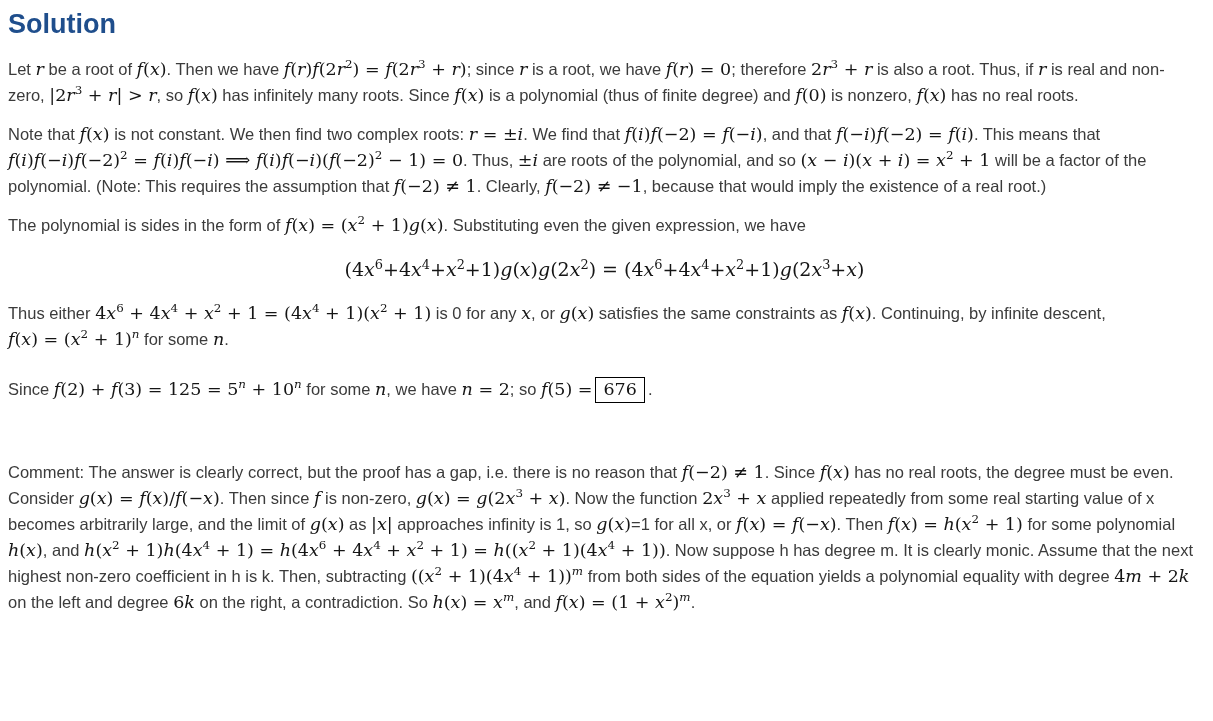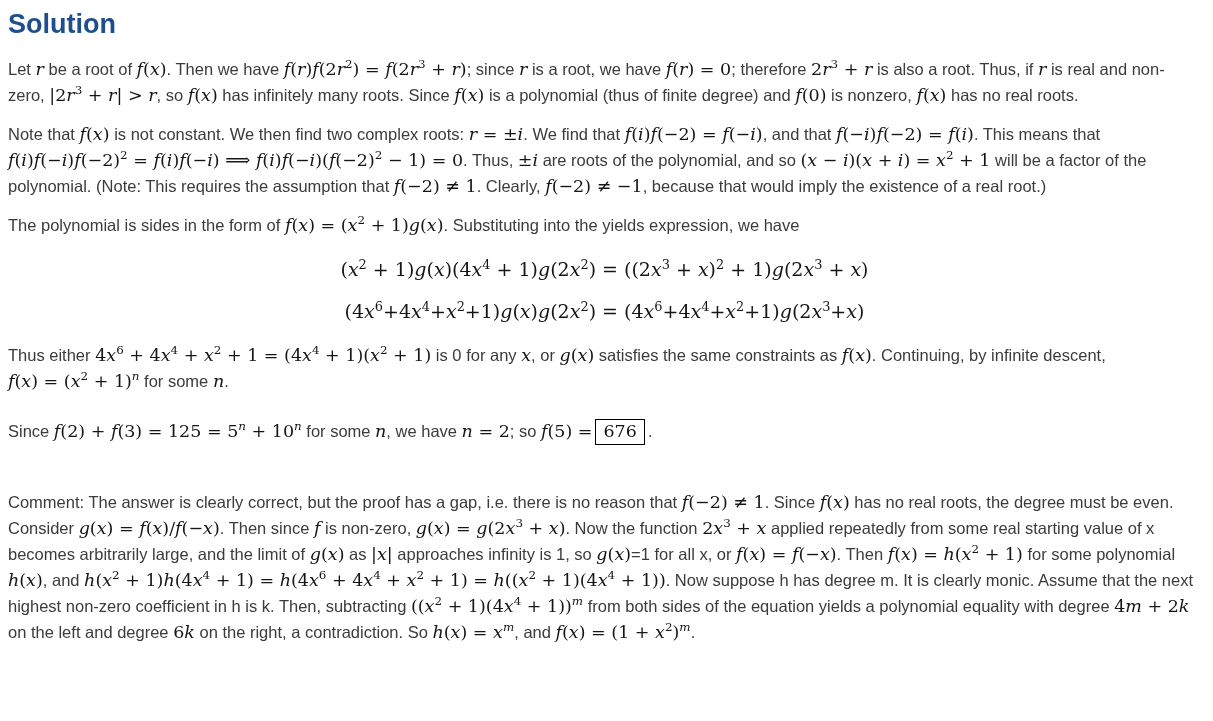--- a/index.html
+++ b/index.html
@@ -12,21 +12,21 @@
   h1.page-title{
     font-family:"Liberation Sans",sans-serif;
     font-size:27px;font-weight:700;
     color:var(--title-color,#1f4e8c);
     margin:4px 0 16px 0;letter-spacing:0;
   }
   .para{
     font-size:16.5px;line-height:26px;
     margin:13px 0;
   }
-  .gap-before{margin-top:32px;}
+  .gap-before{margin-top:44px;}
   .math{
     font-family:"DejaVu Serif","DejaVu Sans",serif;
     font-size:17.5px;color:#151515;white-space:nowrap;
   }
   .math i{font-style:italic;}
   .math sup{font-size:0.68em;line-height:0;}
   .equation{
     text-align:center;margin:20px 0;
   }
   .equation .math{font-size:19px;}
@@ -39,20 +39,19 @@
   .txt{}
 </style>
 </head>
 <body style="color: rgb(59, 59, 59); background: rgb(255, 255, 255);">
 
 <div class="wrap">
   <h1 class="page-title">Solution</h1>
   <div>
       <p class="para"><span class="txt">Let </span><span class="math"><i>r</i></span><span class="txt"> be a root of </span><span class="math"><i>f</i>(<i>x</i>)</span><span class="txt">. Then we have </span><span class="math"><i>f</i>(<i>r</i>)<i>f</i>(2<i>r</i><sup>2</sup>) = <i>f</i>(2<i>r</i><sup>3</sup> + <i>r</i>)</span><span class="txt">; since </span><span class="math"><i>r</i></span><span class="txt"> is a root, we have </span><span class="math"><i>f</i>(<i>r</i>) = 0</span><span class="txt">; therefore </span><span class="math">2<i>r</i><sup>3</sup> + <i>r</i></span><span class="txt"> is also a root. Thus, if </span><span class="math"><i>r</i></span><span class="txt"> is real and non-zero, </span><span class="math">|2<i>r</i><sup>3</sup> + <i>r</i>| &gt; <i>r</i></span><span class="txt">, so </span><span class="math"><i>f</i>(<i>x</i>)</span><span class="txt"> has infinitely many roots. Since </span><span class="math"><i>f</i>(<i>x</i>)</span><span class="txt"> is a polynomial (thus of finite degree) and </span><span class="math"><i>f</i>(0)</span><span class="txt"> is nonzero, </span><span class="math"><i>f</i>(<i>x</i>)</span><span class="txt"> has no real roots.</span></p>
       <p class="para"><span class="txt">Note that </span><span class="math"><i>f</i>(<i>x</i>)</span><span class="txt"> is not constant. We then find two complex roots: </span><span class="math"><i>r</i> = ±<i>i</i></span><span class="txt">. We find that </span><span class="math"><i>f</i>(<i>i</i>)<i>f</i>(−2) = <i>f</i>(−<i>i</i>)</span><span class="txt">, and that </span><span class="math"><i>f</i>(−<i>i</i>)<i>f</i>(−2) = <i>f</i>(<i>i</i>)</span><span class="txt">. This means that </span><span class="math"><i>f</i>(<i>i</i>)<i>f</i>(−<i>i</i>)<i>f</i>(−2)<sup>2</sup> = <i>f</i>(<i>i</i>)<i>f</i>(−<i>i</i>) ⟹ <i>f</i>(<i>i</i>)<i>f</i>(−<i>i</i>)(<i>f</i>(−2)<sup>2</sup> − 1) = 0</span><span class="txt">. Thus, </span><span class="math">±<i>i</i></span><span class="txt"> are roots of the polynomial, and so </span><span class="math">(<i>x</i> − <i>i</i>)(<i>x</i> + <i>i</i>) = <i>x</i><sup>2</sup> + 1</span><span class="txt"> will be a factor of the polynomial. (Note: This requires the assumption that </span><span class="math"><i>f</i>(−2) ≠ 1</span><span class="txt">. Clearly, </span><span class="math"><i>f</i>(−2) ≠ −1</span><span class="txt">, because that would imply the existence of a real root.)</span></p>
-      <p class="para"><span class="txt">The polynomial is sides in the form of </span><span class="math"><i>f</i>(<i>x</i>) = (<i>x</i><sup>2</sup> + 1)<i>g</i>(<i>x</i>)</span><span class="txt">. Substituting into the yields expression, we have</span></p>
-      <div class="equation"><span class="math">(<i>x</i><sup>2</sup> + 1)<i>g</i>(<i>x</i>)(4<i>x</i><sup>4</sup> + 1)<i>g</i>(2<i>x</i><sup>2</sup>) = ((2<i>x</i><sup>3</sup> + <i>x</i>)<sup>2</sup> + 1)<i>g</i>(2<i>x</i><sup>3</sup> + <i>x</i>)</span></div>
+      <p class="para"><span class="txt">The polynomial is sides in the form of </span><span class="math"><i>f</i>(<i>x</i>) = (<i>x</i><sup>2</sup> + 1)<i>g</i>(<i>x</i>)</span><span class="txt">. Substituting even the given expression, we have</span></p>
       <div class="equation"><span class="math">(4<i>x</i><sup>6</sup>+4<i>x</i><sup>4</sup>+<i>x</i><sup>2</sup>+1)<i>g</i>(<i>x</i>)<i>g</i>(2<i>x</i><sup>2</sup>) = (4<i>x</i><sup>6</sup>+4<i>x</i><sup>4</sup>+<i>x</i><sup>2</sup>+1)<i>g</i>(2<i>x</i><sup>3</sup>+<i>x</i>)</span></div>
       <p class="para"><span class="txt">Thus either </span><span class="math">4<i>x</i><sup>6</sup> + 4<i>x</i><sup>4</sup> + <i>x</i><sup>2</sup> + 1 = (4<i>x</i><sup>4</sup> + 1)(<i>x</i><sup>2</sup> + 1)</span><span class="txt"> is 0 for any </span><span class="math"><i>x</i></span><span class="txt">, or </span><span class="math"><i>g</i>(<i>x</i>)</span><span class="txt"> satisfies the same constraints as </span><span class="math"><i>f</i>(<i>x</i>)</span><span class="txt">. Continuing, by infinite descent, </span><span class="math"><i>f</i>(<i>x</i>) = (<i>x</i><sup>2</sup> + 1)<sup><i>n</i></sup></span><span class="txt"> for some </span><span class="math"><i>n</i></span><span class="txt">.</span></p>
       <p class="para"><span class="txt">Since </span><span class="math"><i>f</i>(2) + <i>f</i>(3) = 125 = 5<sup><i>n</i></sup> + 10<sup><i>n</i></sup></span><span class="txt"> for some </span><span class="math"><i>n</i></span><span class="txt">, we have </span><span class="math"><i>n</i> = 2</span><span class="txt">; so </span><span class="math"><i>f</i>(5) =</span><span class="math boxed">676</span><span class="txt">.</span></p>
       <p class="para gap-before"><span class="txt">Comment: The answer is clearly correct, but the proof has a gap, i.e. there is no reason that </span><span class="math"><i>f</i>(−2) ≠ 1</span><span class="txt">. Since </span><span class="math"><i>f</i>(<i>x</i>)</span><span class="txt"> has no real roots, the degree must be even. Consider </span><span class="math"><i>g</i>(<i>x</i>) = <i>f</i>(<i>x</i>)/<i>f</i>(−<i>x</i>)</span><span class="txt">. Then since </span><span class="math"><i>f</i></span><span class="txt"> is non-zero, </span><span class="math"><i>g</i>(<i>x</i>) = <i>g</i>(2<i>x</i><sup>3</sup> + <i>x</i>)</span><span class="txt">. Now the function </span><span class="math">2<i>x</i><sup>3</sup> + <i>x</i></span><span class="txt"> applied repeatedly from some real starting value of x becomes arbitrarily large, and the limit of </span><span class="math"><i>g</i>(<i>x</i>)</span><span class="txt"> as </span><span class="math">|<i>x</i>|</span><span class="txt"> approaches infinity is 1, so </span><span class="math"><i>g</i>(<i>x</i>)</span><span class="txt">=1 for all x, or </span><span class="math"><i>f</i>(<i>x</i>) = <i>f</i>(−<i>x</i>)</span><span class="txt">. Then </span><span class="math"><i>f</i>(<i>x</i>) = <i>h</i>(<i>x</i><sup>2</sup> + 1)</span><span class="txt"> for some polynomial </span><span class="math"><i>h</i>(<i>x</i>)</span><span class="txt">, and </span><span class="math"><i>h</i>(<i>x</i><sup>2</sup> + 1)<i>h</i>(4<i>x</i><sup>4</sup> + 1) = <i>h</i>(4<i>x</i><sup>6</sup> + 4<i>x</i><sup>4</sup> + <i>x</i><sup>2</sup> + 1) = <i>h</i>((<i>x</i><sup>2</sup> + 1)(4<i>x</i><sup>4</sup> + 1))</span><span class="txt">. Now suppose h has degree m. It is clearly monic. Assume that the next highest non-zero coefficient in h is k. Then, subtracting </span><span class="math">((<i>x</i><sup>2</sup> + 1)(4<i>x</i><sup>4</sup> + 1))<sup><i>m</i></sup></span><span class="txt"> from both sides of the equation yields a polynomial equality with degree </span><span class="math">4<i>m</i> + 2<i>k</i></span><span class="txt"> on the left and degree </span><span class="math">6<i>k</i></span><span class="txt"> on the right, a contradiction. So </span><span class="math"><i>h</i>(<i>x</i>) = <i>x</i><sup><i>m</i></sup></span><span class="txt">, and </span><span class="math"><i>f</i>(<i>x</i>) = (1 + <i>x</i><sup>2</sup>)<sup><i>m</i></sup></span><span class="txt">.</span></p>
     </div>
 </div>
 
 </body></html>

